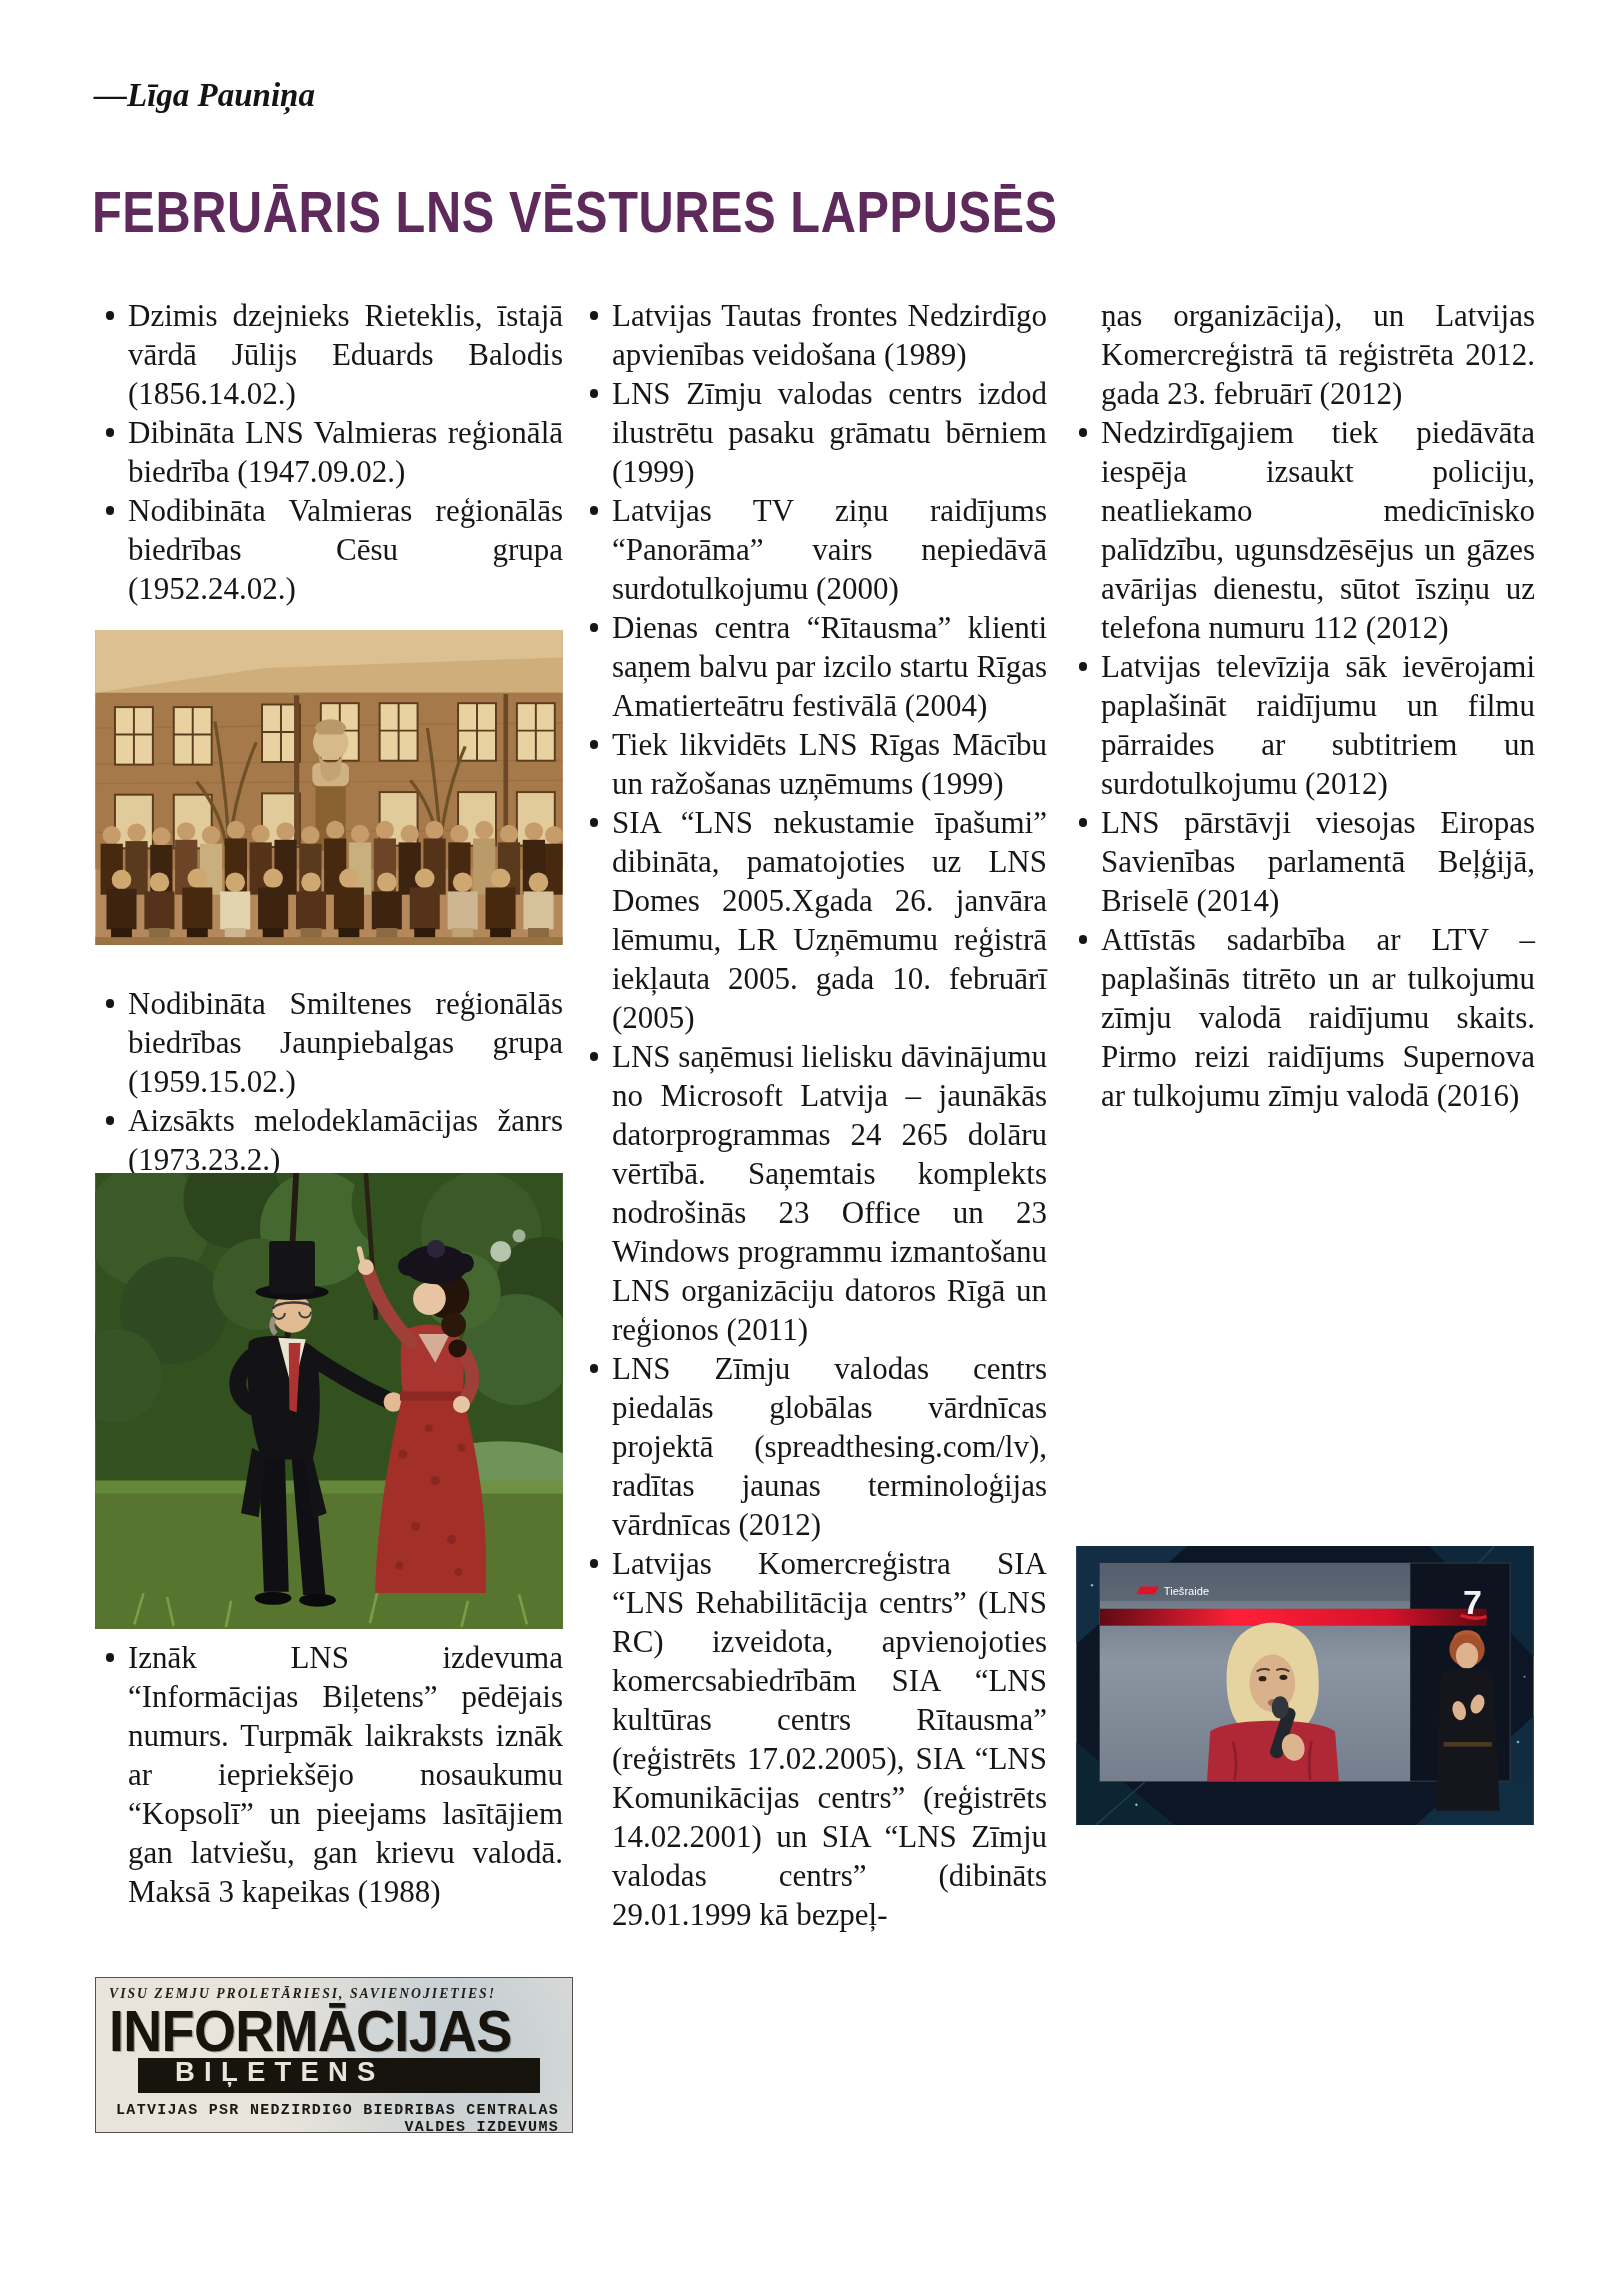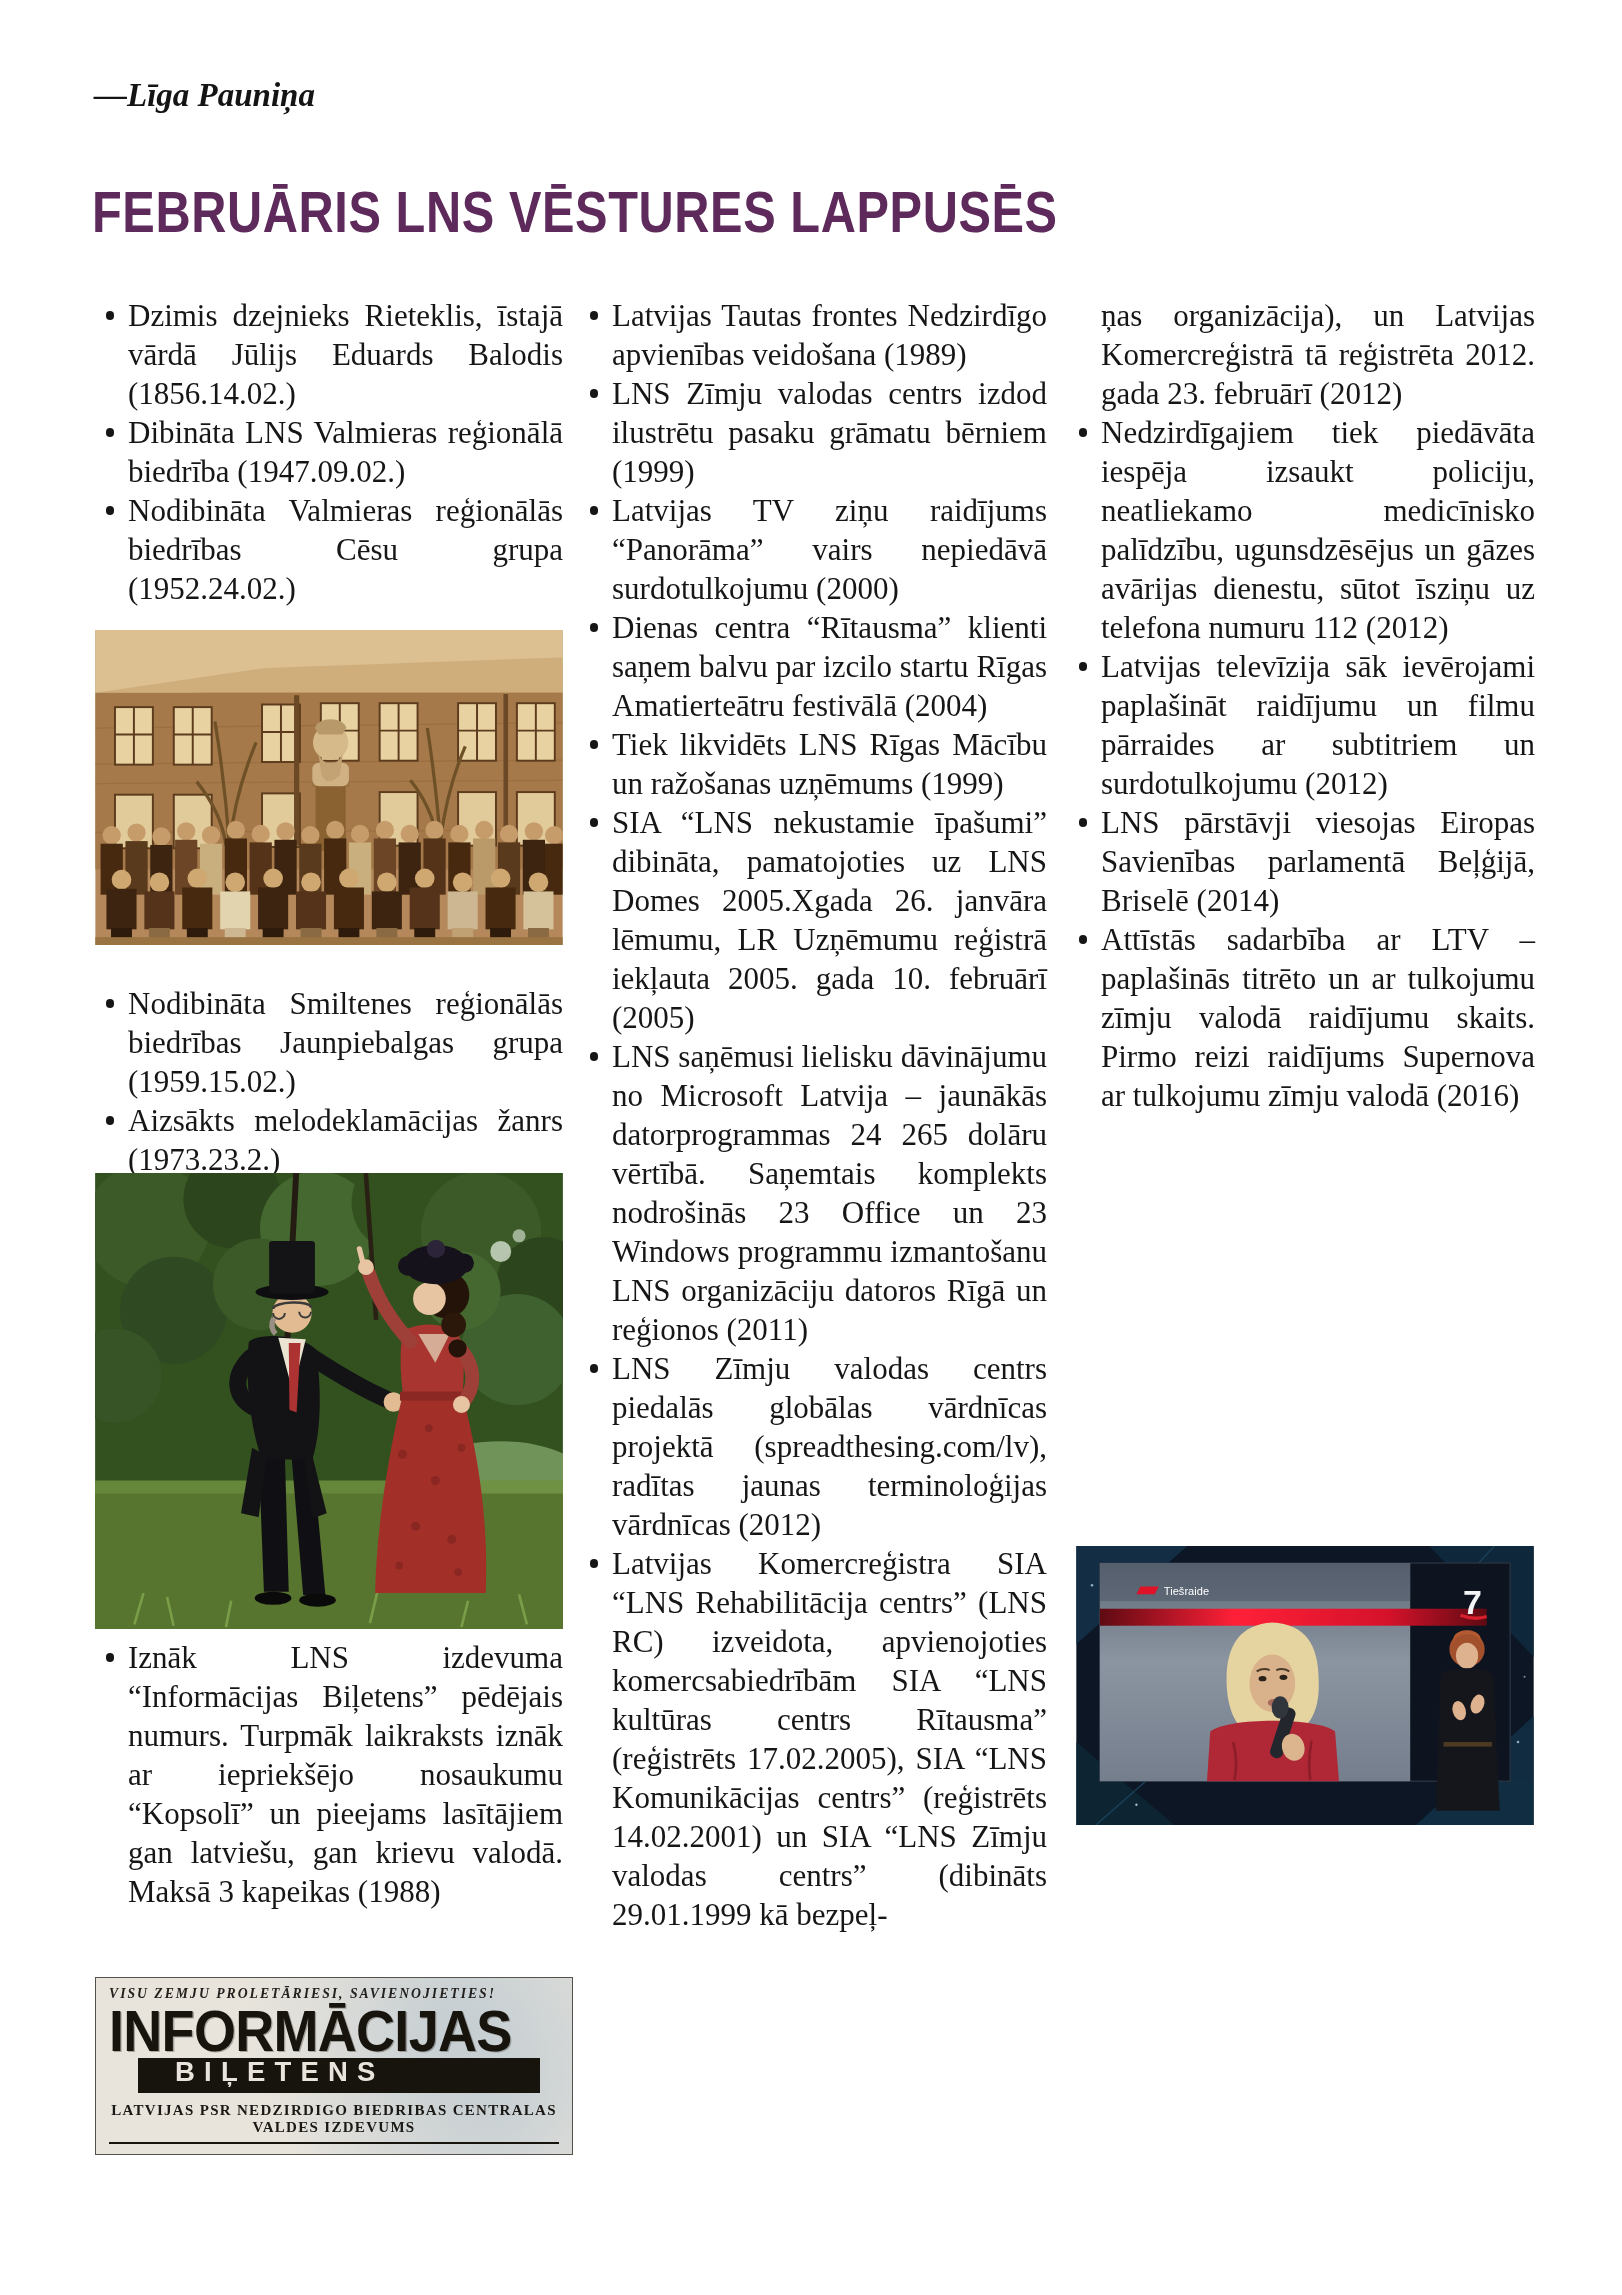--- a/index.html
+++ b/index.html
@@ -33,21 +33,21 @@
   }
   .cont{padding-left:33px;margin:0;text-align:justify;}
   
   figure{margin:0;padding:0;position:absolute;}
   #fig-group{left:95px;top:630px;width:468px;height:315px;}
   #fig-couple{left:95px;top:1173px;width:468px;height:456px;}
   #fig-tv{left:1076px;top:1546px;width:553px;height:279px;}
   figure svg{display:block;}
   
   #fig-news{
-    left:95px;top:1977px;width:478px;height:178px;box-sizing:border-box;
+    left:95px;top:1977px;width:478px;height:156px;box-sizing:border-box;
     background:#e8e4dc;border:1.3px solid #55524c;padding:7.9px 13px 0 13px;overflow:hidden;
     background-image:
       radial-gradient(circle at 75% 22%, rgba(110,150,185,.22), rgba(110,150,185,0) 55%),
       radial-gradient(circle at 85% 78%, rgba(110,150,185,.16), rgba(110,150,185,0) 50%);
   }
   .np-slogan{
     font-style:italic;font-weight:700;font-size:13.7px;line-height:15.7px;letter-spacing:2px;
     color:#23211e;font-family:"Liberation Serif","DejaVu Serif",serif;
   }
   .np-title{
@@ -59,22 +59,22 @@
   }
   .np-bar{
     margin-top:2.6px;margin-left:29px;width:402px;height:35px;background:#17130d;
     display:flex;padding-left:37px;box-sizing:border-box;
   }
   .np-bar span{
     color:#e8e4dc;font-family:"Liberation Sans","DejaVu Sans",sans-serif;
     font-weight:700;font-size:27.5px;letter-spacing:9.2px;line-height:1;
   }
   .np-footer{
-    margin-top:9.2px;text-align:center;font-weight:700;font-size:15px;letter-spacing:1.3px;
-    color:#1b1915;font-family:Liberation Serif, serif;
+    margin-top:9.2px;text-align:right;font-weight:700;font-size:15px;letter-spacing:1.3px;
+    color:#1b1915;font-family:Liberation Mono, monospace;
   }
   .np-rule{margin-top:5.9px;border-top:2.6px solid #17130d;}
 </style>
 </head>
 <body>
 
 <div class="byline">—Līga Pauniņa</div>
 
 <div class="title-wrap">
   <span class="title-inner">FEBRUĀRIS LNS VĒSTURES LAPPUSĒS</span>

